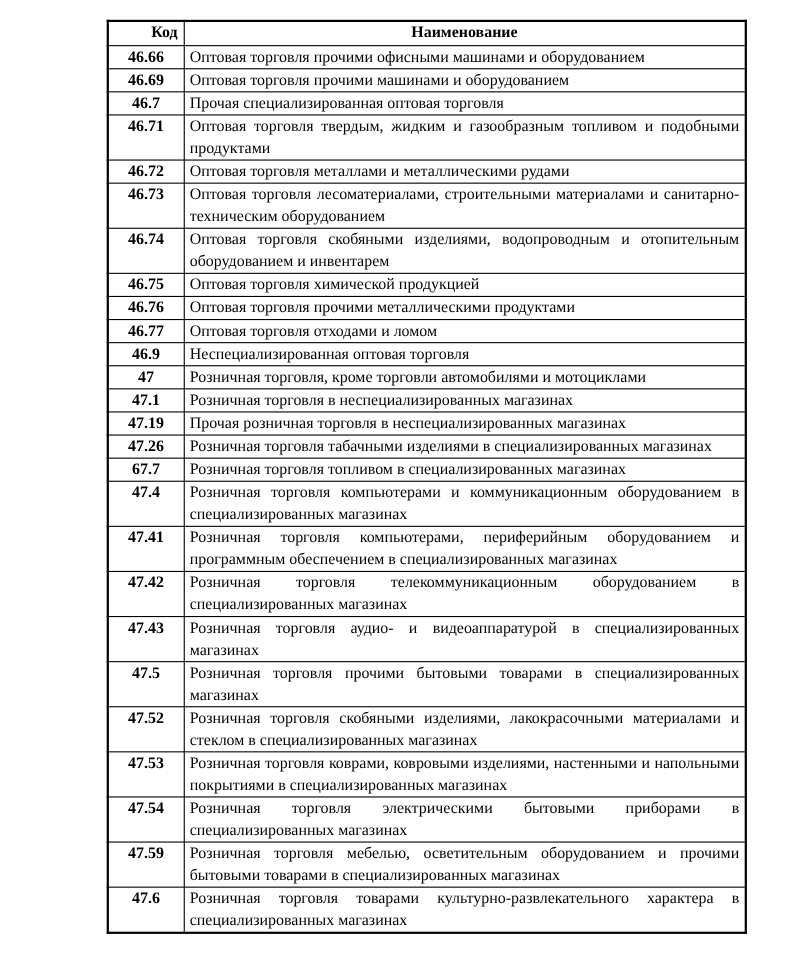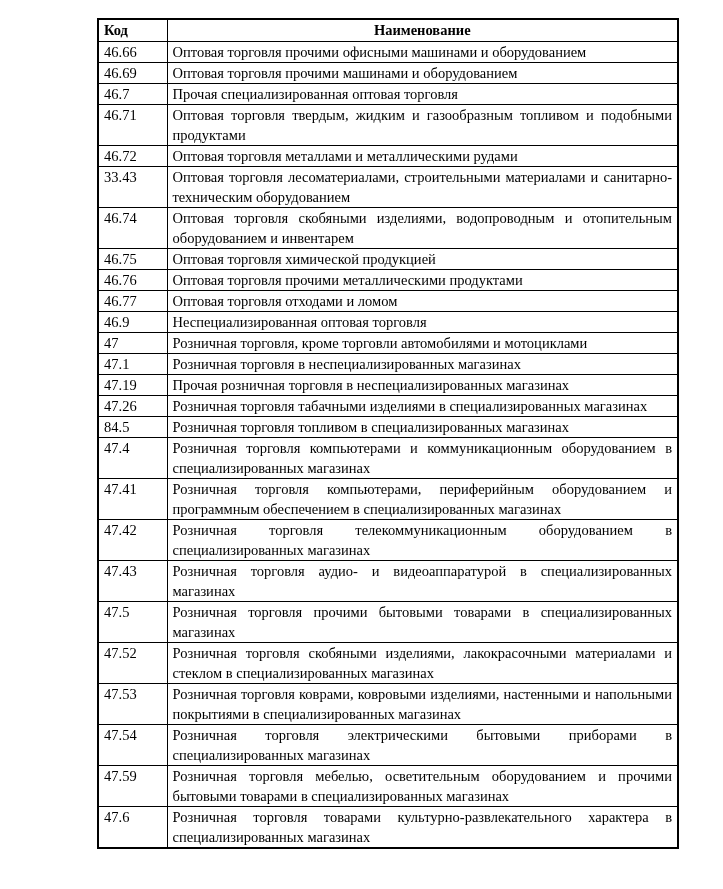--- a/index.html
+++ b/index.html
@@ -30,28 +30,29 @@
     line-height: 20px;
     padding: 0 5px;
     vertical-align: top;
     overflow: hidden;
   }
   .doc-table th {
     font-weight: bold;
     line-height: 21px;
   }
   th.code-header {
-    text-align: left;
+    text-align: right;
   }
   th.name-header {
     text-align: center;
   }
   td.code-cell {
-    text-align: left;
+    text-align: center;
     white-space: nowrap;
+    font-weight: bold;
   }
   td.name-cell {
     text-align: justify;
   }
 </style>
 </head>
 <body>
 
 <table class="doc-table">
   <colgroup>
@@ -79,21 +80,21 @@
       </tr>
       <tr>
         <td class="code-cell">46.71</td>
         <td class="name-cell">Оптовая торговля твердым, жидким и газообразным топливом и подобными продуктами</td>
       </tr>
       <tr>
         <td class="code-cell">46.72</td>
         <td class="name-cell">Оптовая торговля металлами и металлическими рудами</td>
       </tr>
       <tr>
-        <td class="code-cell">33.43</td>
+        <td class="code-cell">46.73</td>
         <td class="name-cell">Оптовая торговля лесоматериалами, строительными материалами и санитарно-техническим оборудованием</td>
       </tr>
       <tr>
         <td class="code-cell">46.74</td>
         <td class="name-cell">Оптовая торговля скобяными изделиями, водопроводным и отопительным оборудованием и  инвентарем</td>
       </tr>
       <tr>
         <td class="code-cell">46.75</td>
         <td class="name-cell">Оптовая торговля химической продукцией</td>
       </tr>
@@ -119,21 +120,21 @@
       </tr>
       <tr>
         <td class="code-cell">47.19</td>
         <td class="name-cell">Прочая розничная торговля в неспециализированных магазинах</td>
       </tr>
       <tr>
         <td class="code-cell">47.26</td>
         <td class="name-cell">Розничная торговля табачными изделиями в специализированных магазинах</td>
       </tr>
       <tr>
-        <td class="code-cell">84.5</td>
+        <td class="code-cell">67.7</td>
         <td class="name-cell">Розничная торговля топливом в специализированных магазинах</td>
       </tr>
       <tr>
         <td class="code-cell">47.4</td>
         <td class="name-cell">Розничная торговля компьютерами и коммуникационным оборудованием в специализированных магазинах</td>
       </tr>
       <tr>
         <td class="code-cell">47.41</td>
         <td class="name-cell">Розничная торговля компьютерами, периферийным оборудованием и программным обеспечением в специализированных магазинах</td>
       </tr>

